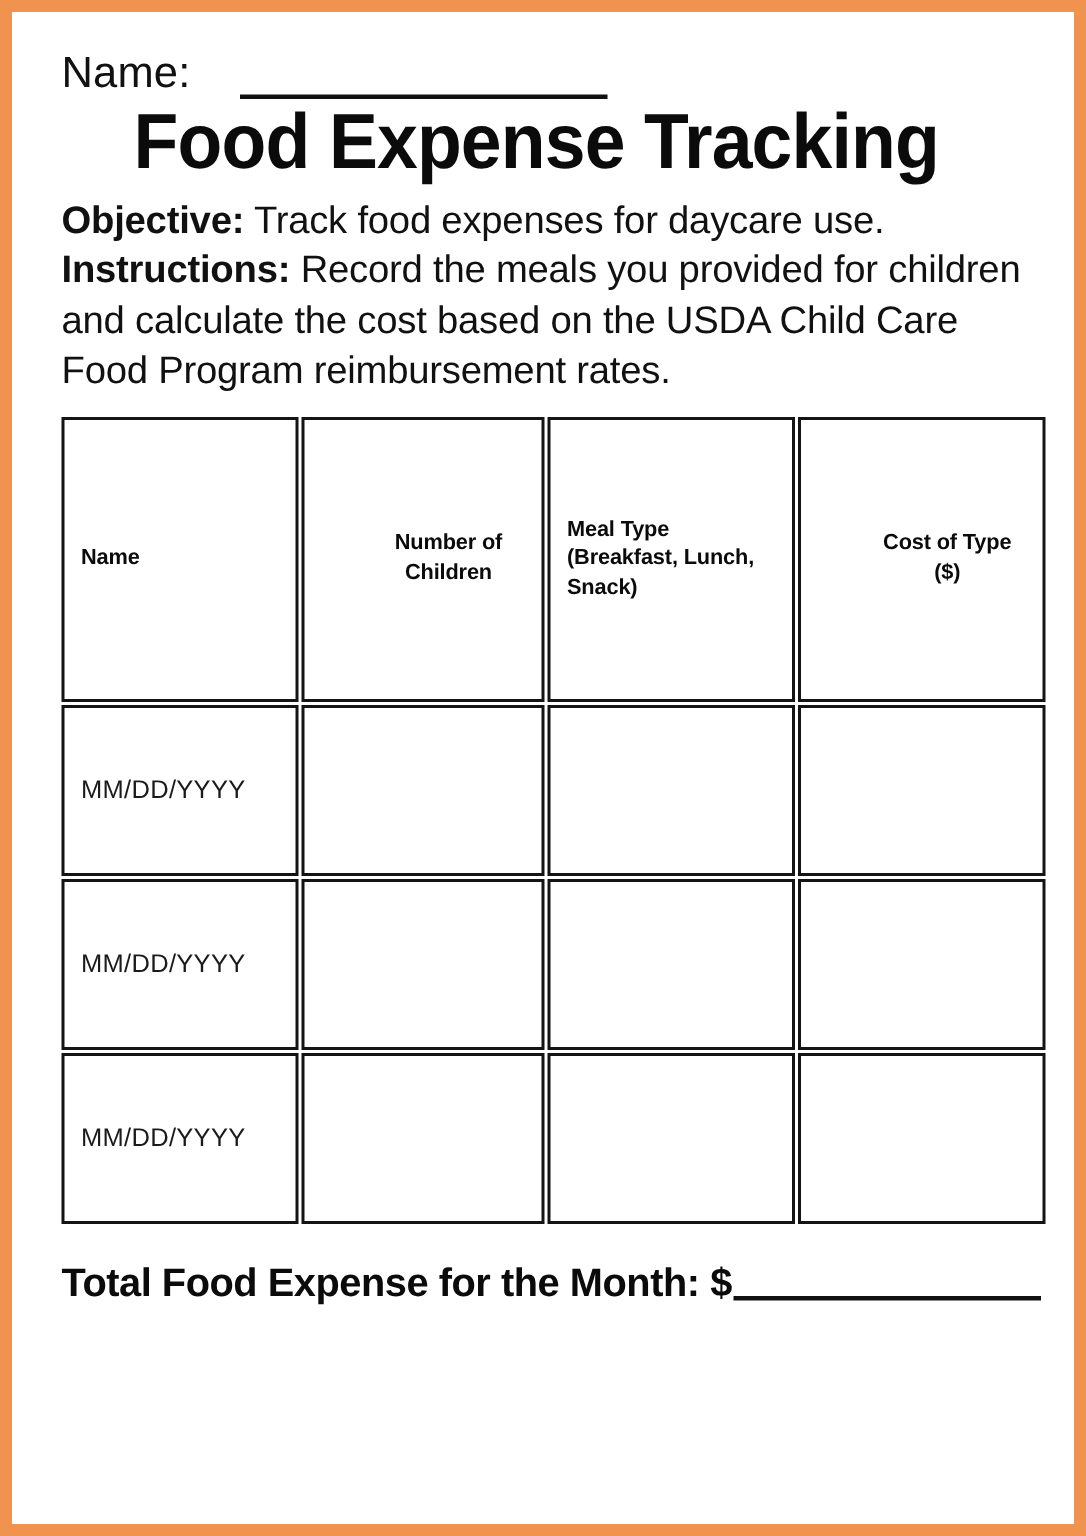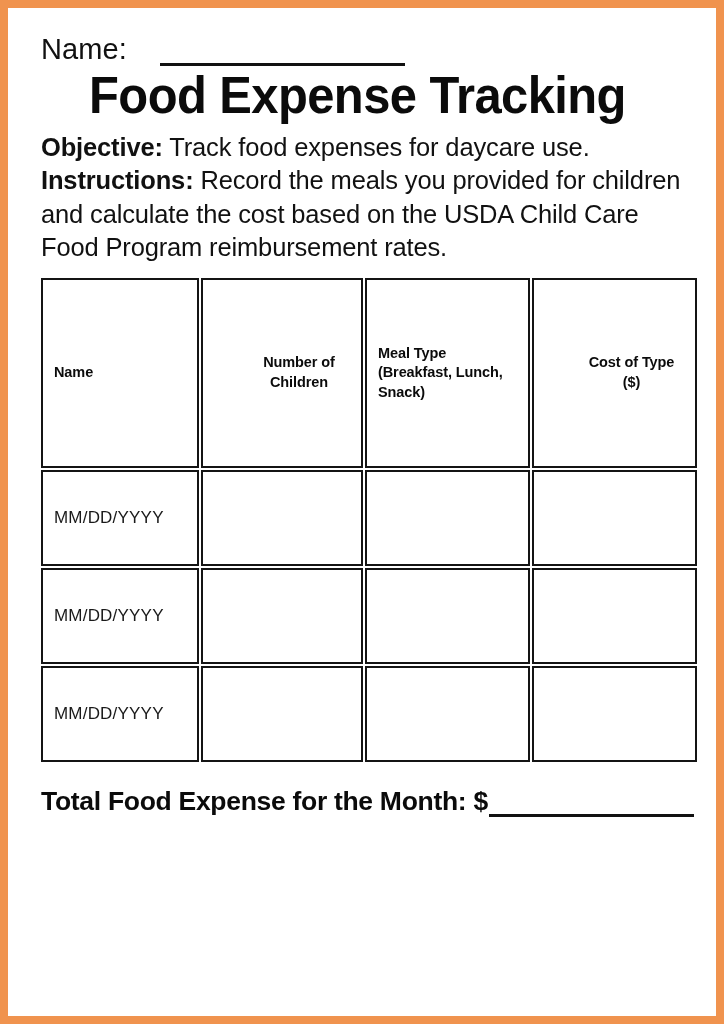--- a/index.html
+++ b/index.html
@@ -88,42 +88,42 @@
   }
   .cell {
     box-sizing: border-box;
     border: 2px solid #141414;
     background: #ffffff;
     display: flex;
     align-items: center;
     padding: 8px 11px;
   }
   .row-head .cell { height: 190px; justify-content: flex-end; }
-  .row-data .cell { height: 96px; }
+  .row-data .cell { height: 114px; }
 
   .head-text {
     font-size: 14.5px;
     font-weight: bold;
     color: #0b0b0b;
     line-height: 1.36;
     letter-spacing: -0.1px;
   }
   .ta-left  { text-align: left;  width: 100%; }
   .ta-center{ text-align: center; width: 100%; margin-left: 34px; }
 
   .date-text {
     font-size: 17px;
     color: #1a1a1a;
     letter-spacing: .2px;
   }
 
   
   .total {
     display: flex;
-    align-items: flex-end;
+    align-items: center;
     margin: 24px 0 0 8px;
   }
   .total-label {
     font-size: 26.5px;
     font-weight: bold;
     color: #0b0b0b;
     letter-spacing: -0.3px;
     white-space: nowrap;
   }
   .total-blank {

